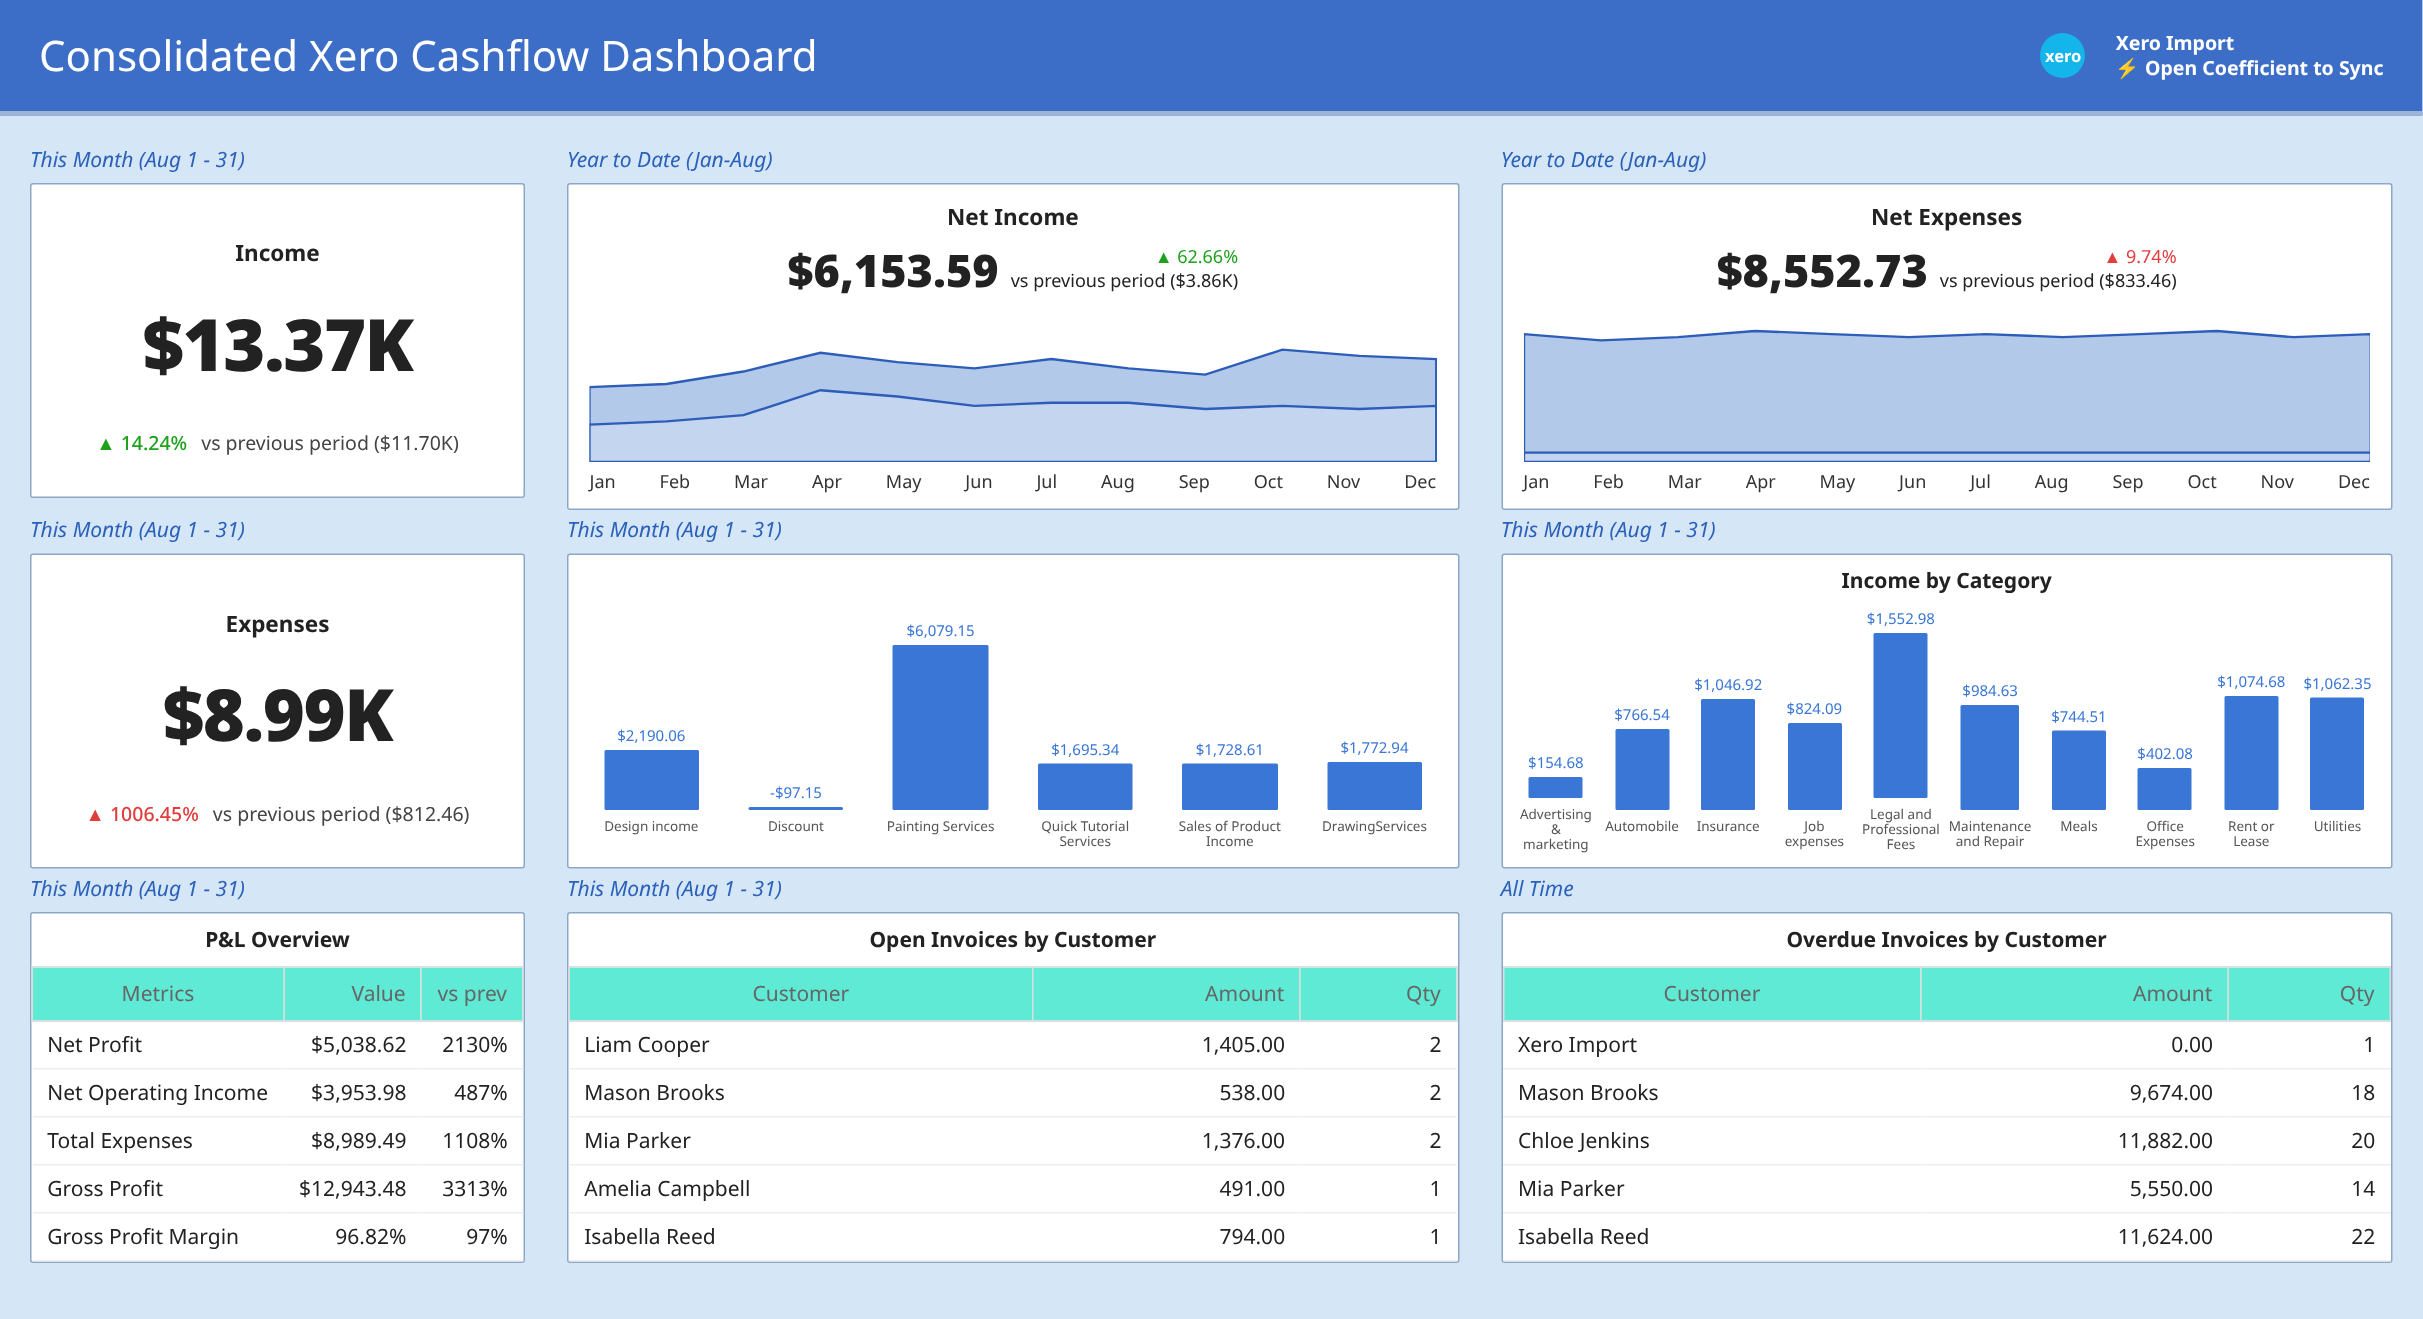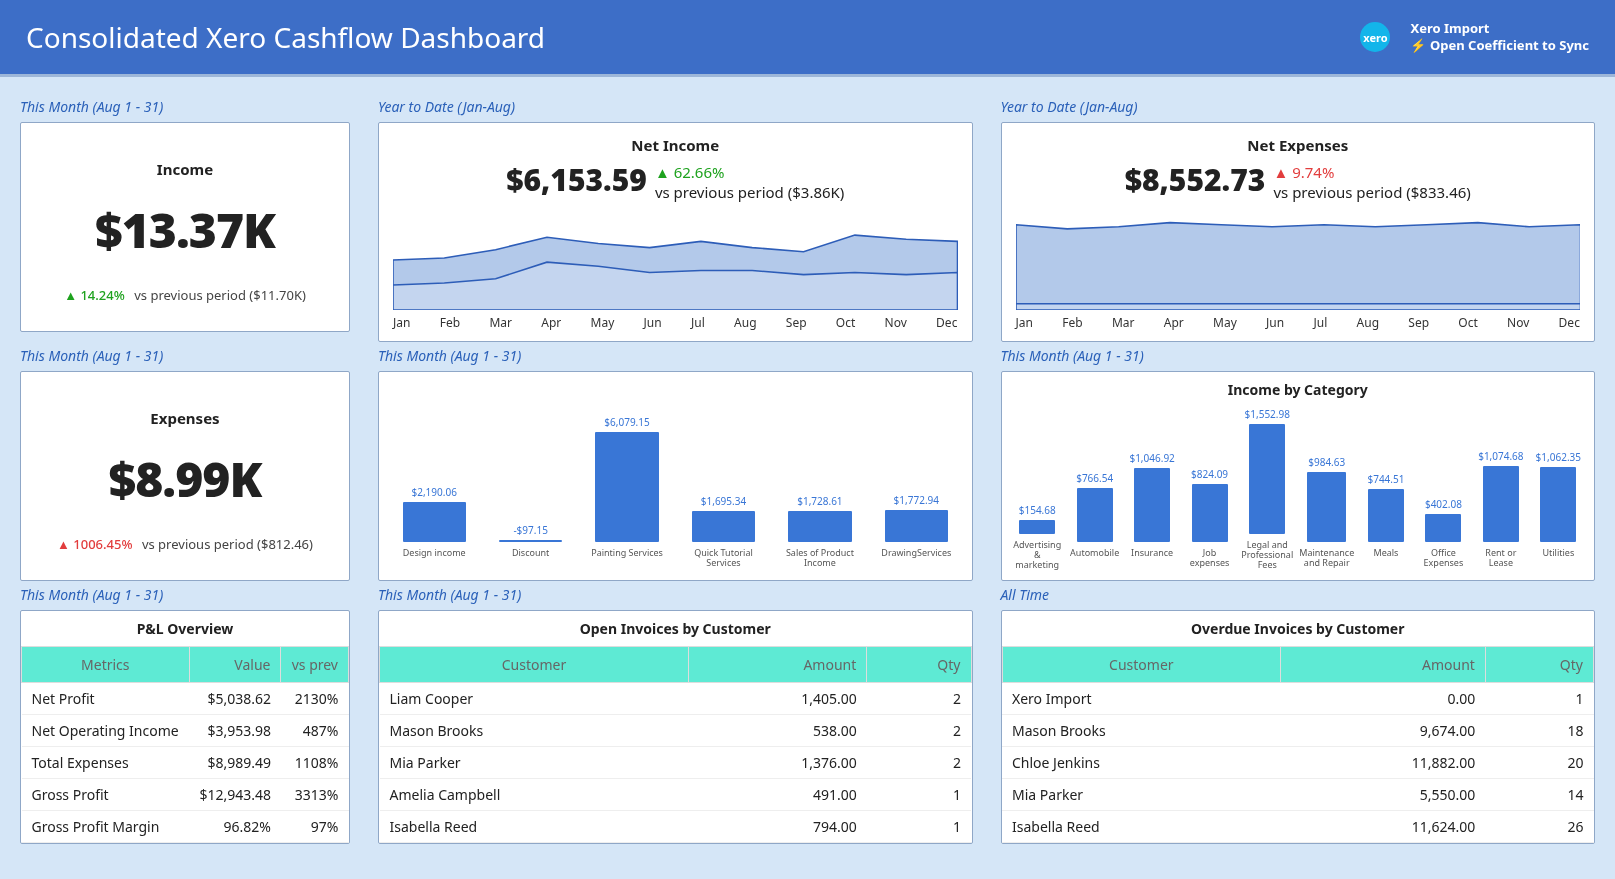--- a/index.html
+++ b/index.html
@@ -14,23 +14,23 @@
 .grid{display:grid;grid-template-columns:330px 1fr 1fr;gap:4px 28px;padding:20px 20px 0 20px;}
 .section-label{font-style:italic;color:#2b61b9;font-size:14px;margin-bottom:6px;}
 .card{background:#fff;border:1px solid #8fa7c7;border-radius:2px;padding:10px 14px;}
 .stat-card{text-align:center;padding:22px 14px 13px;height:210px;display:flex;flex-direction:column;justify-content:center;align-items:center;}
 .stat-card .title{font-weight:700;font-size:15px;margin-bottom:18px;}
 .stat-card .value{font-size:48px;font-weight:900;letter-spacing:-1px;}
 .stat-card .delta{margin-top:24px;font-size:13px;color:#444;}
 .delta .up{color:#1ea21e;font-weight:500;}
 .delta .down{color:#e23d3d;font-weight:500;}
 .area-card .title{font-weight:700;text-align:center;font-size:15px;margin:2px 0 4px;}
-.area-card .headline{display:flex;align-items:flex-start;justify-content:center;gap:8px;margin-bottom:4px;}
+.area-card .headline{display:flex;align-items:flex-start;justify-content:center;gap:8px;margin-bottom:4px;text-align:right;}
 .area-card .headline .big{font-size:30px;font-weight:900;}
-.area-card .headline .meta{font-size:15px;line-height:1.3;margin-top:4px;}
+.area-card .headline .meta{font-size:12px;line-height:1.3;margin-top:4px;}
 .area-card .headline .meta .up{color:#1ea21e;}
 .area-card .headline .meta .down{color:#e23d3d;}
 .axis-labels{display:flex;justify-content:space-between;font-size:12px;color:#333;margin-top:4px;}
 .bar-card{padding:8px 10px 10px;height:210px;display:flex;flex-direction:column;}
 .bar-card .title{font-weight:700;text-align:center;font-size:14px;margin-bottom:6px;}
 .bar-area{flex:1;display:flex;align-items:flex-end;gap:6px;}
 .bar-col{flex:1;display:flex;flex-direction:column;align-items:center;justify-content:flex-end;height:100%;}
 .bar-val{font-size:10px;color:#3976d6;margin-bottom:3px;white-space:nowrap;}
 .bar{width:70%;background:#3976d6;border-radius:1px;}
 .bar-cat{font-size:9px;color:#555;text-align:center;margin-top:6px;line-height:1.1;min-height:22px;}
@@ -359,20 +359,20 @@
               <td class="r">20</td>
             </tr>
             <tr>
               <td>Mia Parker</td>
               <td class="r">5,550.00</td>
               <td class="r">14</td>
             </tr>
             <tr>
               <td>Isabella Reed</td>
               <td class="r">11,624.00</td>
-              <td class="r">26</td>
+              <td class="r">22</td>
             </tr>
           </tbody>
         </table>
     </div>
   </div>
 
 </div>
 
 </body></html>

